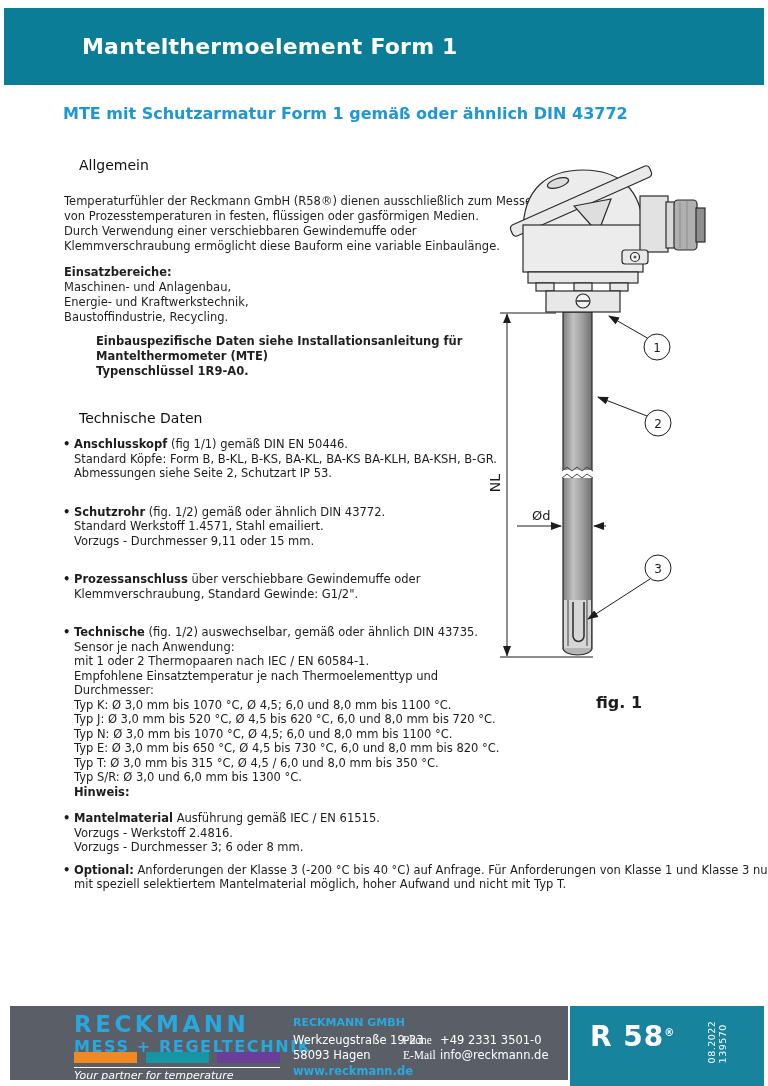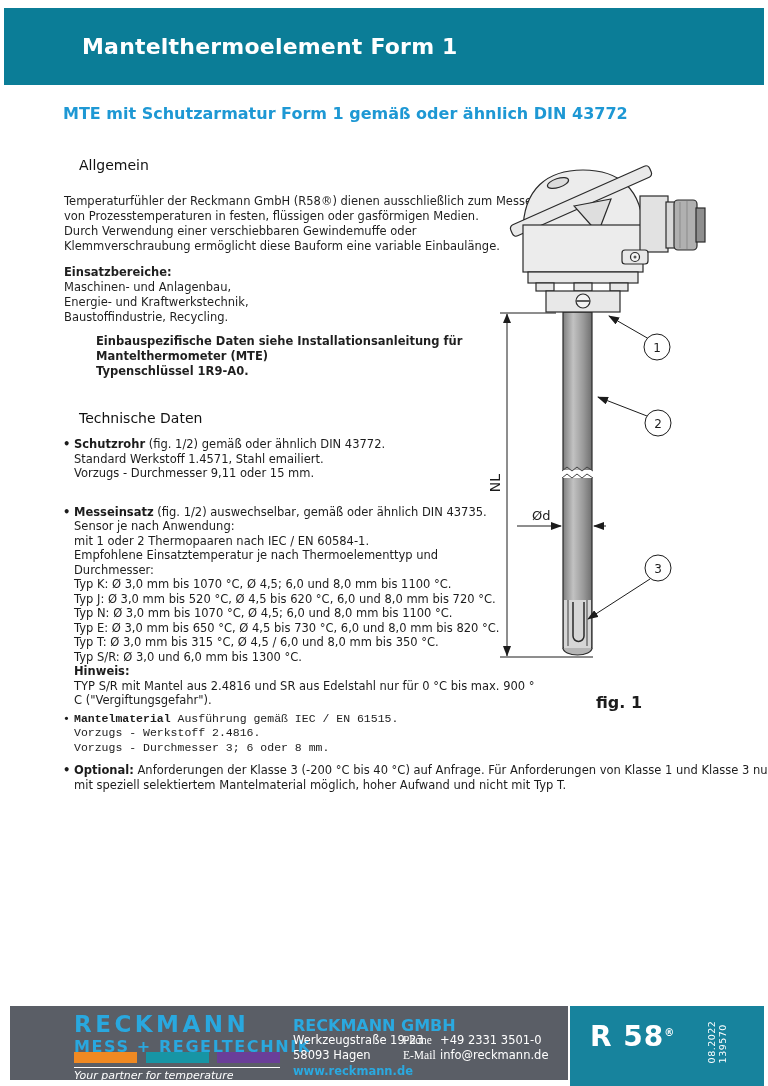--- a/index.html
+++ b/index.html
@@ -22,37 +22,37 @@
 
   .intro-para { position:absolute; left:64px; top:194px; width:500px; }
   .einsatz    { position:absolute; left:64px; top:265px; width:400px; }
   .note-block { position:absolute; left:64px; top:334px; width:420px; font-weight:bold;margin-left:32px; }
 
   
   .tech-list { position:absolute; left:63px; top:437px; width:560px; }
   .bullet { position:relative; padding-left:11px; font-size:11.5px; line-height:14.5px; }
   .bullet::before { content:"•"; position:absolute; left:0; top:0; font-weight:bold; }
   .bullet + .bullet { margin-top:24px; }
-  .bullet.b5 { margin-top:4px;font-family:Liberation Mono, monospace; }
+  .bullet.b5 { margin-top:12px; }
   .bullet.b6 { margin-top:8px; width:700px; }
 
   
   .fig-svg { position:absolute; left:470px; top:150px; width:298px; height:570px; }
   .fig-caption { position:absolute; left:596px; top:693px; font-size:16px; font-weight:bold; }
 
   
   .footer-gray { position:absolute; left:10px; top:1006px; width:558px; height:74px; background:#5a5e66; }
   .logo-name { position:absolute; left:64px; top:5px; color:#29a8df; font-size:23px; font-weight:bold; letter-spacing:3.5px; }
   .logo-tag  { position:absolute; left:64px; top:31px; color:#29a8df; font-size:16px; font-weight:bold; letter-spacing:1.6px; }
   .logo-bars { position:absolute; left:64px; top:46px; width:206px; display:flex; justify-content:space-between; }
   .logo-bars .bar { width:63px; height:11px; }
   .logo-rule { position:absolute; left:64px; top:61px; width:206px; height:1px; background:#ffffff; }
   .logo-slogan { position:absolute; left:64px; top:63px; width:206px; color:#ffffff; font-size:11px; font-style:italic; }
 
-  .f-company { position:absolute; left:283px; top:10px; color:#2aa9e0; font-size:16px; font-weight:bold; }
+  .f-company { position:absolute; left:283px; top:10px; color:#2aa9e0; font-size:11px; font-weight:bold; }
   .f-white { color:#ffffff; font-size:11.5px; line-height:15px; }
   .f-address { position:absolute; left:283px; top:27px; }
   .f-plabels { position:absolute; left:393px; top:27px;font-family:Liberation Serif, serif; }
   .f-pvalues { position:absolute; left:430px; top:27px; }
   .f-web { position:absolute; left:283px; top:58px; color:#2aa9e0; font-size:11.5px; font-weight:bold; }
 
   .footer-teal { position:absolute; left:570px; top:1006px; width:194px; height:84px; background:#17839d; }
   .brand { position:absolute; left:20px; top:14px; color:#ffffff; font-size:28px; font-weight:bold; letter-spacing:1px; }
   .brand sup { font-size:10px; }
   .doc-rot { position:absolute; left:147px; top:36px; transform:translate(-50%,-50%) rotate(-90deg);
@@ -86,43 +86,50 @@
   </div>
 
   <div class="note-block txt lines">Einbauspezifische Daten siehe Installationsanleitung für
 Mantelthermometer (MTE)
 Typenschlüssel 1R9-A0.</div>
 
   <h2 class="h-sec" style="top:394px;">Technische Daten</h2>
 
   <div class="tech-list">
 
+    <div class="bullet b1">
+      <div class="bfirst"><span class="bold">Anschlusskopf</span><span> (fig 1/1) gemäß DIN EN 50446.</span></div>
+      <div class="lines">Standard Köpfe: Form B, B-KL, B-KS, BA-KL, BA-KS BA-KLH, BA-KSH, B-GR.
+ Abmessungen siehe Seite 2, Schutzart IP 53.</div>
+    </div>
 
     <div class="bullet b2">
       <div class="bfirst"><span class="bold">Schutzrohr</span><span> (fig. 1/2) gemäß oder ähnlich DIN 43772.</span></div>
       <div class="lines">Standard Werkstoff 1.4571, Stahl emailiert.
 Vorzugs - Durchmesser 9,11 oder 15 mm.</div>
     </div>
 
+    <div class="bullet b3">
+      <div class="bfirst"><span class="bold">Prozessanschluss</span><span> über verschiebbare Gewindemuffe oder</span></div>
+      <div class="lines">Klemmverschraubung, Standard Gewinde: G1/2".</div>
+    </div>
 
     <div class="bullet b4">
-      <div class="bfirst"><span class="bold">Messeinsatz</span><span> (fig. 1/2) auswechselbar, gemäß oder ähnlich DIN 43735.</span></div>
+      <div class="bfirst"><span class="bold">Technische</span><span> (fig. 1/2) auswechselbar, gemäß oder ähnlich DIN 43735.</span></div>
       <div class="lines">Sensor je nach Anwendung:
 mit 1 oder 2 Thermopaaren nach IEC / EN 60584-1.
 Empfohlene Einsatztemperatur je nach Thermoelementtyp und
 Durchmesser:
 Typ K: Ø 3,0 mm bis 1070 °C, Ø 4,5; 6,0 und 8,0 mm bis 1100 °C.
 Typ J: Ø 3,0 mm bis 520 °C, Ø 4,5 bis 620 °C, 6,0 und 8,0 mm bis 720 °C.
 Typ N: Ø 3,0 mm bis 1070 °C, Ø 4,5; 6,0 und 8,0 mm bis 1100 °C.
 Typ E: Ø 3,0 mm bis 650 °C, Ø 4,5 bis 730 °C, 6,0 und 8,0 mm bis 820 °C.
 Typ T: Ø 3,0 mm bis 315 °C, Ø 4,5 / 6,0 und 8,0 mm bis 350 °C.
 Typ S/R: Ø 3,0 und 6,0 mm bis 1300 °C.</div>
       <div class="bold">Hinweis:</div>
-      <div class="lines">TYP S/R mit Mantel aus 2.4816 und SR aus Edelstahl nur für 0 °C bis max. 900 °
-C ("Vergiftungsgefahr").</div>
     </div>
 
     <div class="bullet b5">
       <div class="bfirst"><span class="bold">Mantelmaterial</span><span> Ausführung gemäß IEC / EN 61515.</span></div>
       <div class="lines">Vorzugs - Werkstoff 2.4816.
 Vorzugs - Durchmesser 3; 6 oder 8 mm.</div>
     </div>
 
     <div class="bullet b6">
       <div class="bfirst"><span class="bold">Optional:</span><span> Anforderungen der Klasse 3 (-200 °C bis 40 °C) auf Anfrage. Für Anforderungen von Klasse 1 und Klasse 3 nur mit speziell selektiertem Mantelmaterial möglich, hoher Aufwand und nicht mit Typ T.</span></div>

